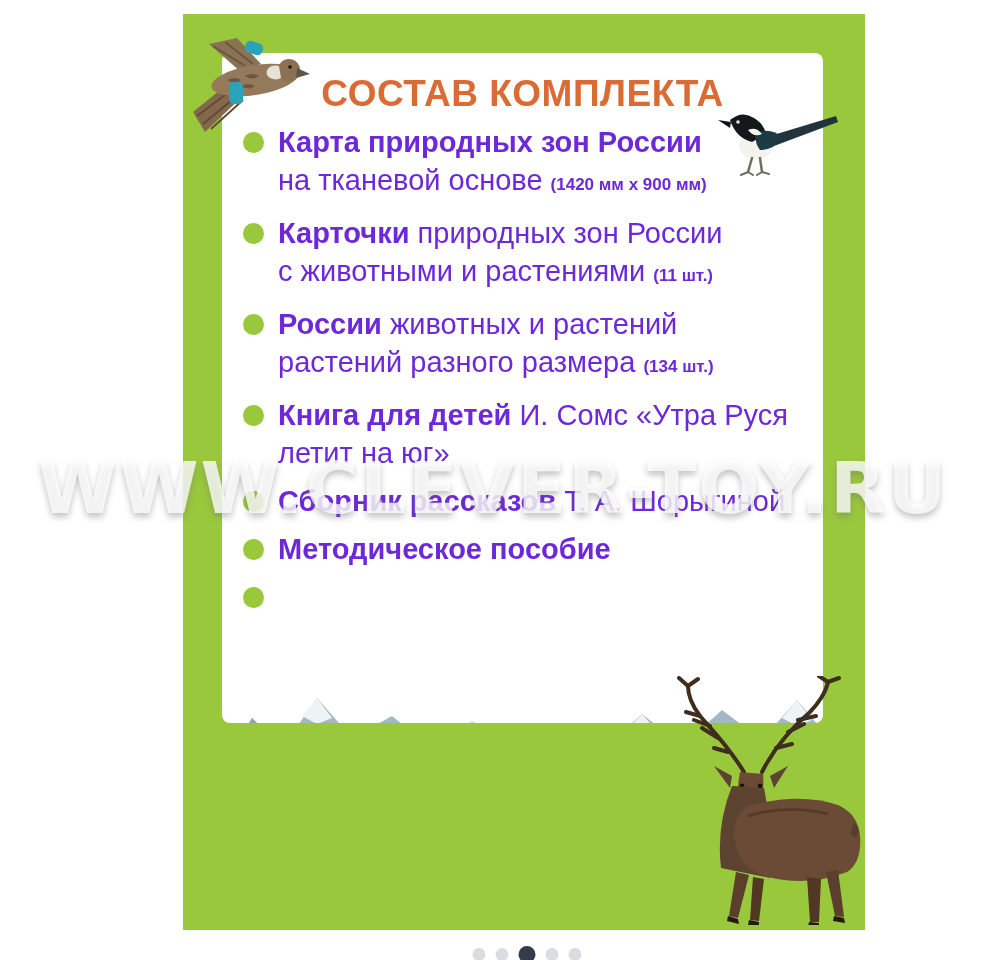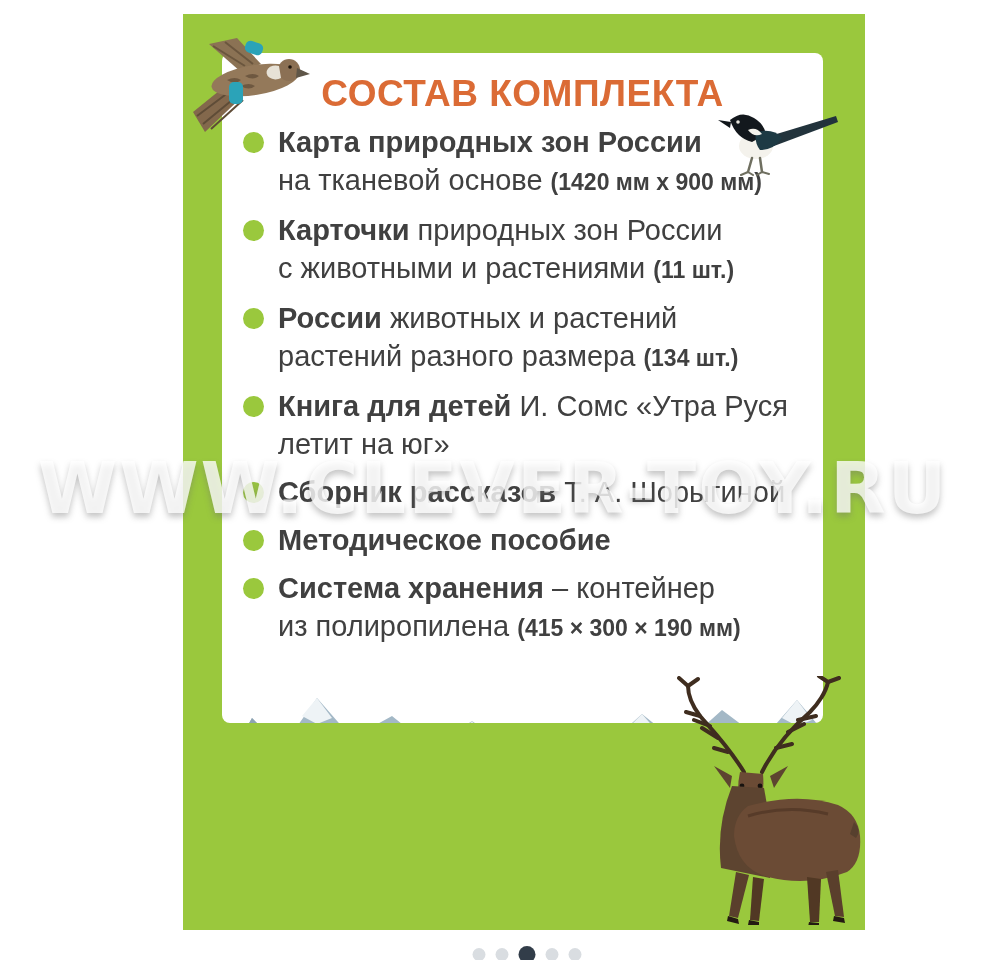--- a/index.html
+++ b/index.html
@@ -31,30 +31,30 @@
   }
   ul.kit-list{
     list-style:none;margin:0;padding:0;
     position:absolute;left:0;top:70px;width:100%;
   }
   li.kit-item{
     position:relative;
     padding-left:56px;padding-right:4px;
     margin-bottom:10px;
     font-size:29px;line-height:38px;
-    color:#404040;
+    color:#6d28d9;
   }
   li.kit-item .bullet{
     position:absolute;left:21px;top:9px;
     width:21px;height:21px;border-radius:50%;
     background:#9ac83d;
   }
   .seg-bold{font-weight:bold;}
   .seg-reg{font-weight:normal;margin-top:19px;}
-  .seg-num{font-weight:bold;font-size:23px;}
+  .seg-num{font-weight:bold;font-size:17px;}
   .landscape{
     position:absolute;left:0;top:623px;width:601px;height:215px;
   }
   .reddeer{
     position:absolute;left:475px;top:662px;width:204px;height:249px;
   }
   .duck{
     position:absolute;left:183px;top:36px;width:128px;height:104px;
   }
   .magpie{
@@ -96,21 +96,21 @@
 
       <h1 class="section-title">СОСТАВ КОМПЛЕКТА</h1>
 
       <ul class="kit-list">
           <li class="kit-item"><span class="bullet"></span><span><span class="seg-bold">Карта природных зон России</span><br><span class="seg-reg">на тканевой основе </span><span class="seg-num">(1420 мм х 900 мм)</span></span></li>
           <li class="kit-item"><span class="bullet"></span><span><span class="seg-bold">Карточки</span><span class="seg-reg"> природных зон России</span><br><span class="seg-reg">с животными и растениями </span><span class="seg-num">(11 шт.)</span></span></li>
           <li class="kit-item"><span class="bullet"></span><span><span class="seg-bold">России</span><span class="seg-reg"> животных и растений</span><br><span class="seg-reg">растений разного размера </span><span class="seg-num">(134 шт.)</span></span></li>
           <li class="kit-item"><span class="bullet"></span><span><span class="seg-bold">Книга для детей</span><span class="seg-reg"> И. Сомс «Утра Руся</span><br><span class="seg-reg">летит на юг»</span></span></li>
           <li class="kit-item"><span class="bullet"></span><span><span class="seg-bold">Сборник рассказов</span><span class="seg-reg"> Т. А. Шорыгиной</span><br></span></li>
           <li class="kit-item"><span class="bullet"></span><span><span class="seg-bold">Методическое пособие</span></span></li>
-          <li class="kit-item"><span class="bullet"></span><span><span class="seg-bold">Система хранения</span><span class="seg-reg"> – контейнер</span><br><span class="seg-reg">из полиропилена </span><span class="seg-num">(415 × 300 × 190 мм)</span></span></li>
+          <li class="kit-item"><span class="bullet"></span></li>
         </ul>
 
       <svg class="landscape" viewBox="0 0 601 215" preserveAspectRatio="none">
         <defs>
           <linearGradient id="meadowGrad" x1="0" y1="0" x2="0" y2="1">
             <stop offset="0" stop-color="#7dc45c"></stop>
             <stop offset="1" stop-color="#55a344"></stop>
           </linearGradient>
         </defs>
 

